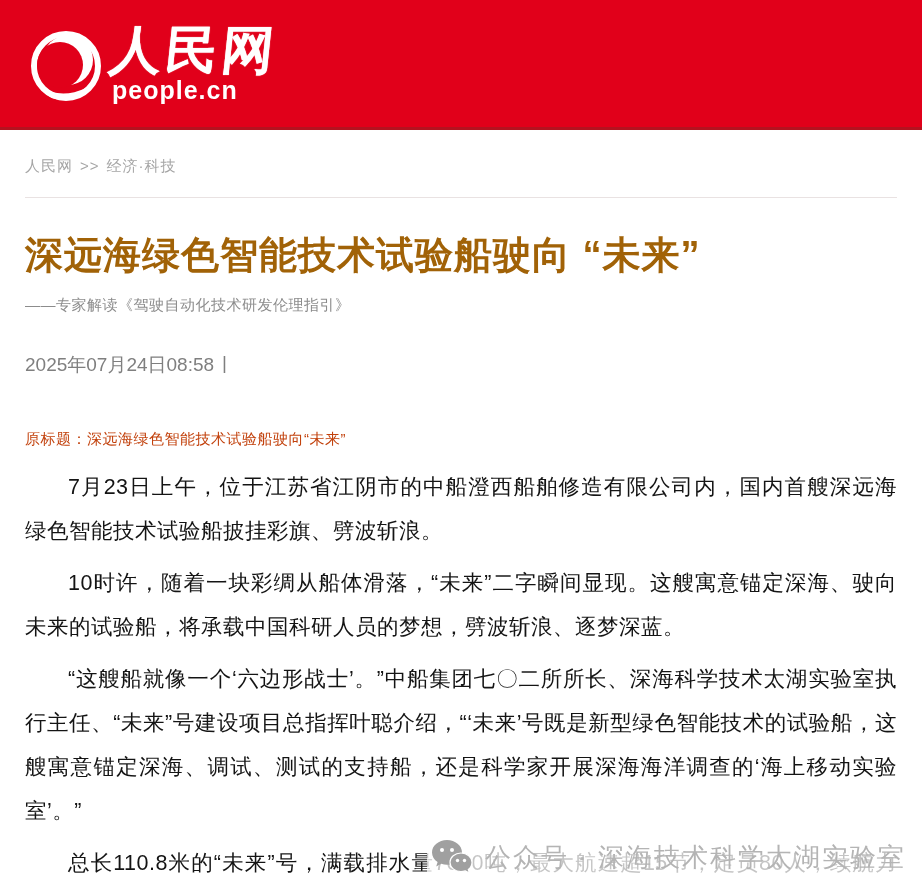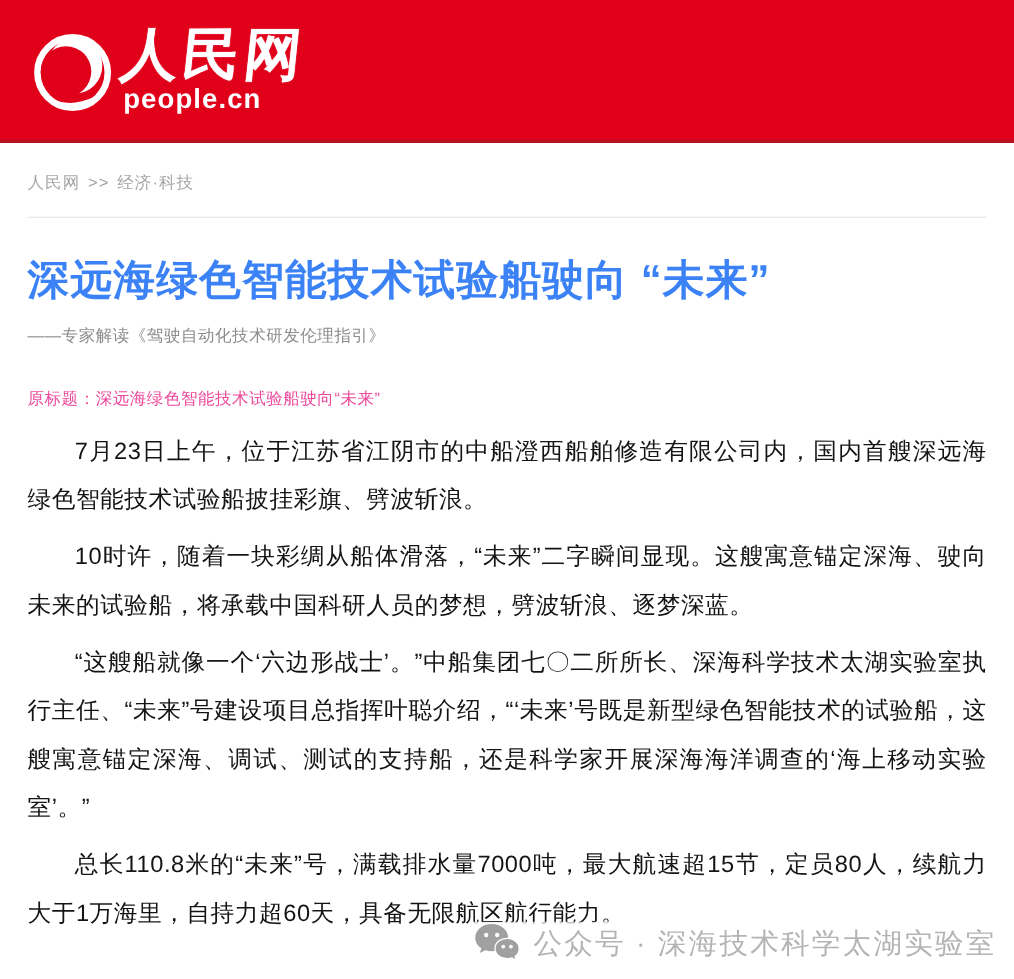--- a/index.html
+++ b/index.html
@@ -55,40 +55,40 @@
   .breadcrumb .crumb-link { cursor: pointer; }
   .rule {
     border: none;
     border-top: 1px solid #e9e2e2;
     margin: 21px 0 0 0;
   }
   .article-title {
     margin: 34px 0 16px 0;
     font-size: 38px;
     font-weight: 700;
-    color: #3b82f6;
+    color: #a16207;
     letter-spacing: 1px;
     line-height: 1.25;
   }
   .article-subtitle {
     margin-top: 15px;
     font-size: 15px;
     color: #8c8c8c;
     letter-spacing: 0.5px;
   }
   .date-row {
     margin-top: 37px;
     font-size: 19px;
     color: #7f7f7f;
     display: flex; gap: 8px;
   }
   .orig-title {
-    margin-top: 38px;
+    margin-top: 52px;
     font-size: 15px;
-    color: #ec4899;
+    color: #c2410c;
     letter-spacing: 0.5px;
   }
   .body-text { margin-top: 16px; }
   .body-text p {
     margin: 0 0 8px 0;
     font-size: 21.5px;
     line-height: 44px;
     color: #141414;
     text-indent: 2em;
     text-align: justify;
@@ -138,20 +138,24 @@
     <span>&gt;&gt;</span>
     <span class="crumb-link">经济·科技</span>
   </nav>
 
   <hr class="rule">
 
   <h1 class="article-title">深远海绿色智能技术试验船驶向 “未来”</h1>
 
   <div class="article-subtitle">——专家解读《驾驶自动化技术研发伦理指引》</div>
 
+  <div class="date-row">
+    <span>2025年07月24日08:58</span>
+    <span>|</span>
+  </div>
 
   <div class="orig-title">原标题：深远海绿色智能技术试验船驶向“未来”</div>
 
   <article class="body-text">
     <p>7月23日上午，位于江苏省江阴市的中船澄西船舶修造有限公司内，国内首艘深远海绿色智能技术试验船披挂彩旗、劈波斩浪。</p>
     <p>10时许，随着一块彩绸从船体滑落，“未来”二字瞬间显现。这艘寓意锚定深海、驶向未来的试验船，将承载中国科研人员的梦想，劈波斩浪、逐梦深蓝。</p>
     <p>“这艘船就像一个‘六边形战士’。”中船集团七〇二所所长、深海科学技术太湖实验室执行主任、“未来”号建设项目总指挥叶聪介绍，“‘未来’号既是新型绿色智能技术的试验船，这艘寓意锚定深海、调试、测试的支持船，还是科学家开展深海海洋调查的‘海上移动实验室’。”</p>
     <p>总长110.8米的“未来”号，满载排水量7000吨，最大航速超15节，定员80人，续航力大于1万海里，自持力超60天，具备无限航区航行能力。</p>
   </article>
 

